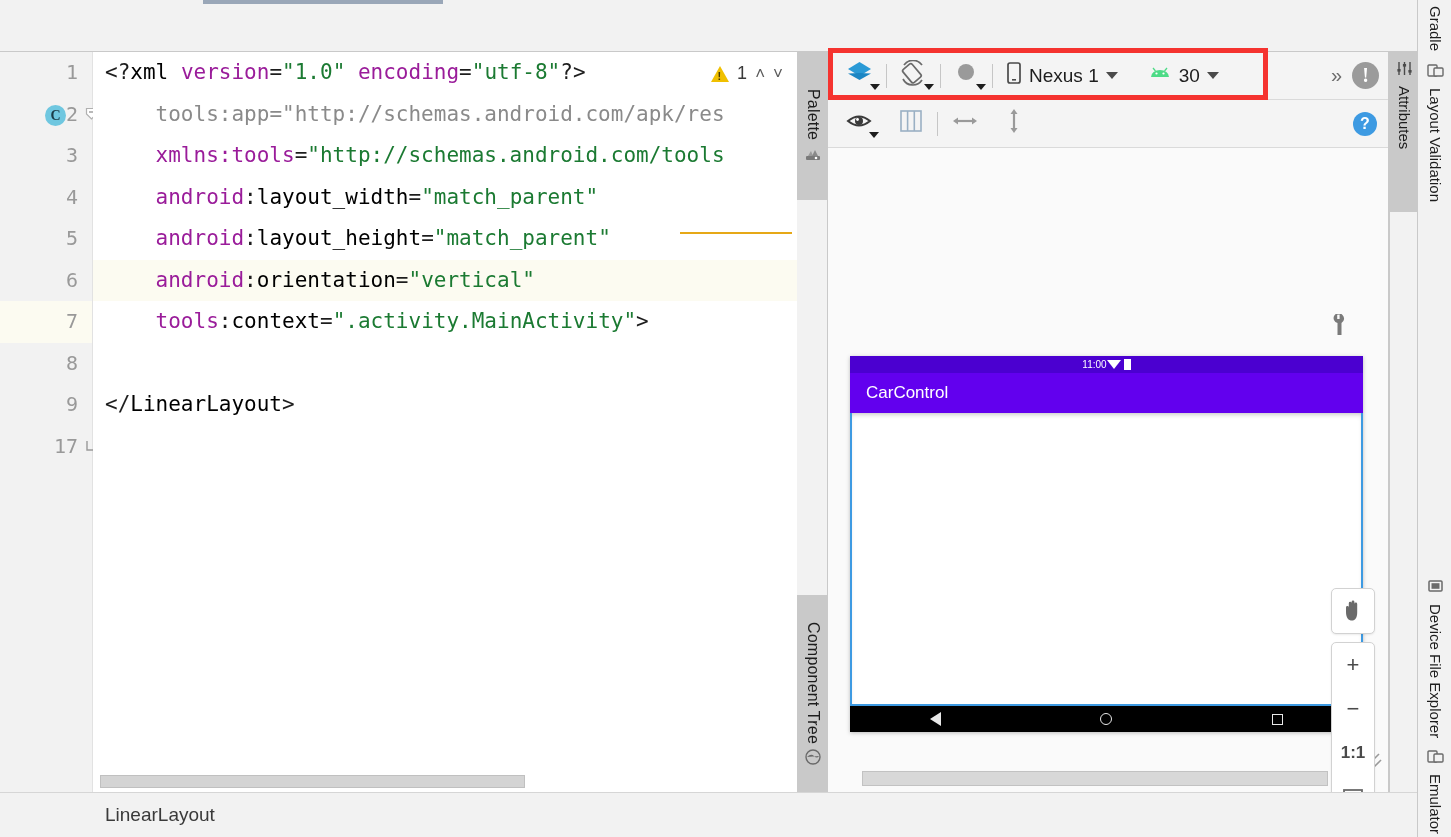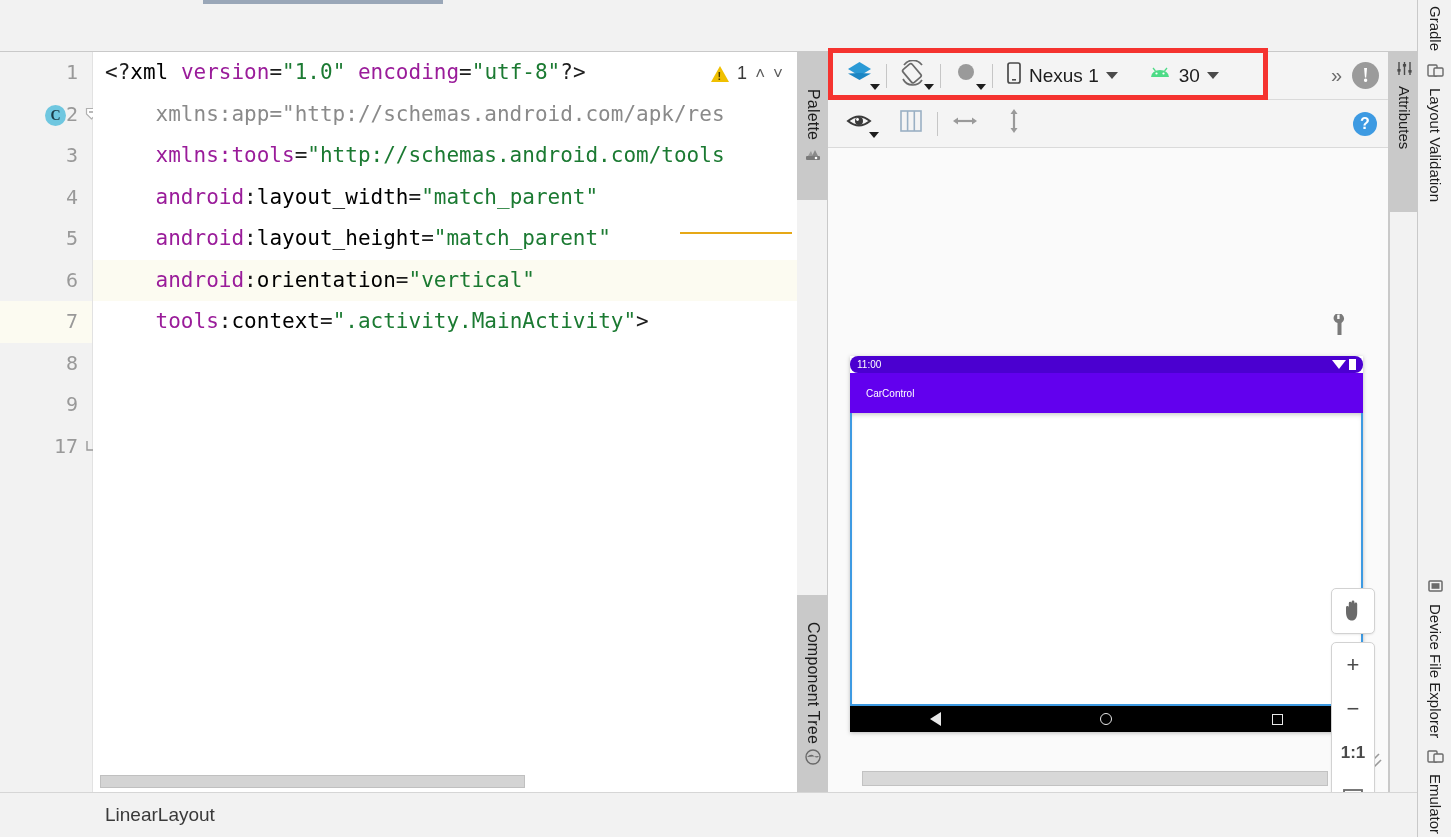--- a/index.html
+++ b/index.html
@@ -189,31 +189,30 @@
   .wrench {
     position: absolute; left: 503px; top: 166px; width: 18px; height: 22px;
   }
   .device {
     position: absolute; left: 22px; top: 208px; width: 513px; height: 376px;
     background: #ffffff; box-shadow: 0 1px 4px rgba(0,0,0,0.25);
   }
   .dev-status {
     height: 17px; background: #4b00d0; color: #ffffff;
     font-size: 10px; display: flex; align-items: center;
-    padding: 0 7px; justify-content: space-between;
+    padding: 0 7px; justify-content: center;
     font-family: "Liberation Sans", sans-serif;
-    border-radius: 8px;
   }
   .dev-status-right { display: flex; align-items: center; gap: 3px; }
   .wifi-tri { width:0;height:0;border-left:7px solid transparent;border-right:7px solid transparent;border-top:9px solid #fff;}
   .batt { width: 7px; height: 11px; background: #fff; }
   .dev-appbar {
     height: 40px; background: #6200ee; color: #ffffff;
     display: flex; align-items: center; padding-left: 16px;
-    font-size: 10px; font-family: "Liberation Sans", sans-serif;
+    font-size: 17px; font-family: "Liberation Sans", sans-serif;
   }
   .dev-content {
     height: 293px; background: #ffffff;
     border: 2px solid #3d9ae2; border-top: none;
     box-shadow: inset 0 4px 6px -4px rgba(0,0,0,0.35);
   }
   .dev-nav {
     height: 26px; background: #000000;
     display: flex; align-items: center; justify-content: space-around;
   }
@@ -331,27 +330,28 @@
           <span class="lnum">17</span>
           <span class="fold">
             <svg width="13" height="13" viewBox="0 0 13 13">
               <path d="M2 2 L2 11 L11 11" fill="none" stroke="#9a9a9a" stroke-width="1.4"></path>
             </svg>
           </span>
         </div>
       </div>
     <div class="codearea" id="codearea">
         <div class="line"><span class="code-text"><span class="t-punct">&lt;?</span><span class="t-tag">xml</span><span class="t-plain"> </span><span class="t-attr">version</span><span class="t-punct">=</span><span class="t-str">"1.0"</span><span class="t-plain"> </span><span class="t-attr">encoding</span><span class="t-punct">=</span><span class="t-str">"utf-8"</span><span class="t-punct">?&gt;</span></span></div>
-        <div class="line"><span class="code-text"><span class="t-plain">    </span><span class="t-dim">xmlns:app</span><span class="t-dim">=</span><span class="t-dim">"http://schemas.android.com/apk/res</span></span></div>
+        <div class="line"><span class="code-text"><span class="t-plain">    </span><span class="t-dim">tools:app</span><span class="t-dim">=</span><span class="t-dim">"http://schemas.android.com/apk/res</span></span></div>
         <div class="line"><span class="code-text"><span class="t-plain">    </span><span class="t-attr">xmlns:tools</span><span class="t-punct">=</span><span class="t-str">"http://schemas.android.com/tools</span></span></div>
         <div class="line"><span class="code-text"><span class="t-plain">    </span><span class="t-attr">android</span><span class="t-punct">:</span><span class="t-tag">layout_width</span><span class="t-punct">=</span><span class="t-str">"match_parent"</span></span></div>
         <div class="line"><span class="code-text"><span class="t-plain">    </span><span class="t-attr">android</span><span class="t-punct">:</span><span class="t-tag">layout_height</span><span class="t-punct">=</span><span class="t-str">"match_parent"</span></span></div>
         <div class="line hl"><span class="code-text"><span class="t-plain">    </span><span class="t-attr">android</span><span class="t-punct">:</span><span class="t-tag">orientation</span><span class="t-punct">=</span><span class="t-str">"vertical"</span></span></div>
         <div class="line"><span class="code-text"><span class="t-plain">    </span><span class="t-attr">tools</span><span class="t-punct">:</span><span class="t-tag">context</span><span class="t-punct">=</span><span class="t-str">".activity.MainActivity"</span><span class="t-punct">&gt;</span></span></div>
         <div class="line"><span class="code-text"></span></div>
+        <div class="line"><span class="code-text"><span class="t-punct">&lt;/</span><span class="t-tag">LinearLayout</span><span class="t-punct">&gt;</span></span></div>
       </div>
 
     <div class="editor-underline-warn"></div>
 
     <div class="warn-widget">
       <span class="warn-tri"></span>
       <span>1</span>
       <span class="chev">˄</span>
       <span class="chev">˅</span>
     </div>

